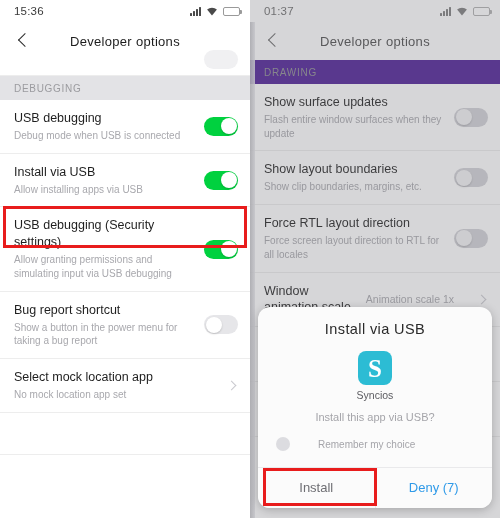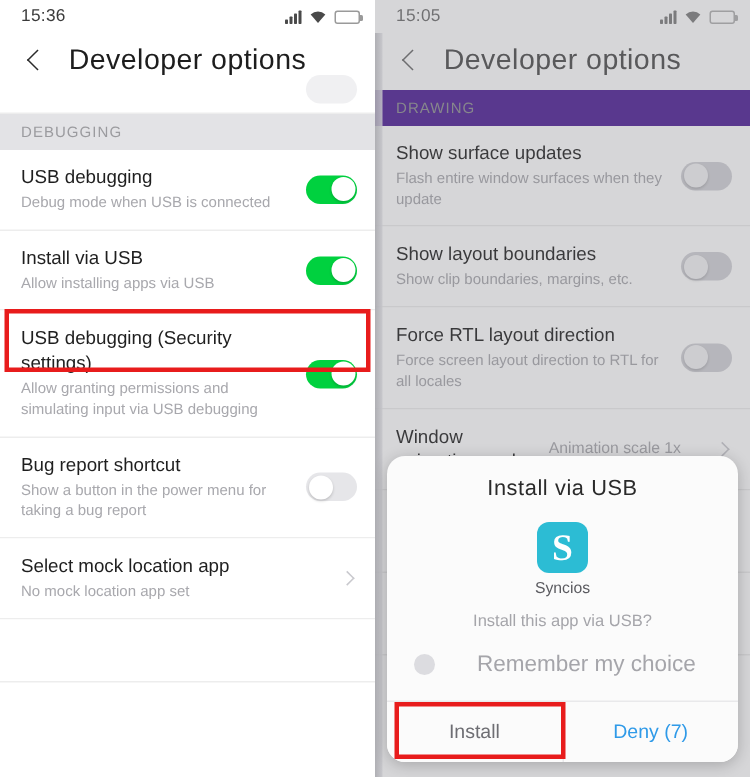--- a/index.html
+++ b/index.html
@@ -60,21 +60,21 @@
   }
   .back-chevron::before {
     content: ""; position: absolute; left: 6px; top: 4px;
     width: 9px; height: 9px;
     border-left: 1.6px solid #2b2b2b; border-bottom: 1.6px solid #2b2b2b;
     transform: rotate(45deg);
   }
   .panel-right .back-chevron::before { border-color: #6a6a6a; }
   .title-text {
     position: absolute; left: 0; right: 0; text-align: center;
-    font-size: 19px; color: #1d1d1d; letter-spacing: .3px;
+    font-size: 13px; color: #1d1d1d; letter-spacing: .3px;
     pointer-events: none;
   }
   .panel-right .title-text { color: #4c4c4c; }
 
   
   .list { background: #fff; }
   .section-head {
     background: #e3e3e6; color: #9b9b9f;
     font-size: 10px; letter-spacing: .7px;
     padding: 7px 14px 6px 14px;
@@ -165,21 +165,21 @@
     font-size: 11px; color: #a5a5aa; padding: 10px 18px 0 18px; text-align: center;
   }
   .dlg-remember {
     display: flex; align-items: center; gap: 8px;
     padding: 14px 18px 16px 18px;
   }
   .radio {
     width: 14px; height: 14px; border-radius: 50%; background: #dcdce0;
     flex: 0 0 auto;
   }
-  .remember-label { font-size: 15px; color: #a5a5aa; padding-left: 20px; }
+  .remember-label { font-size: 10px; color: #a5a5aa; padding-left: 20px; }
   .dlg-actions {
     display: flex; border-top: 1px solid #e9e9eb;
   }
   .dlg-btn {
     flex: 1 1 50%; text-align: center; padding: 12px 0 13px 0;
     font-size: 13px; cursor: pointer; background: #fbfbfb;
   }
   .dlg-btn.neutral { color: #6e6e73; }
   .dlg-btn.primary { color: #2f9ae8; }
   .dlg-divider { width: 1px; background: #e9e9eb; }
@@ -283,21 +283,21 @@
       </div>
 
     </div>
 
     <div class="redbox" style="left:3px; top:206px; width:244px; height:42px;"></div>
   </div>
 
   <div class="panel panel-right">
 
     <div class="statusbar">
-      <span class="sb-time">15:05</span>
+      <span class="sb-time">01:37</span>
       <span class="sb-right">
         <span class="ic-signal">
             <i></i>
             <i></i>
             <i></i>
             <i></i>
           </span>
         <span class="ic-wifi">
           <svg width="12" height="9" viewBox="0 0 12 9">
               <path d="M6 8.4 L1.1 2.6 A7.3 7.3 0 0 1 10.9 2.6 Z" fill="#7d7d7d"></path>

